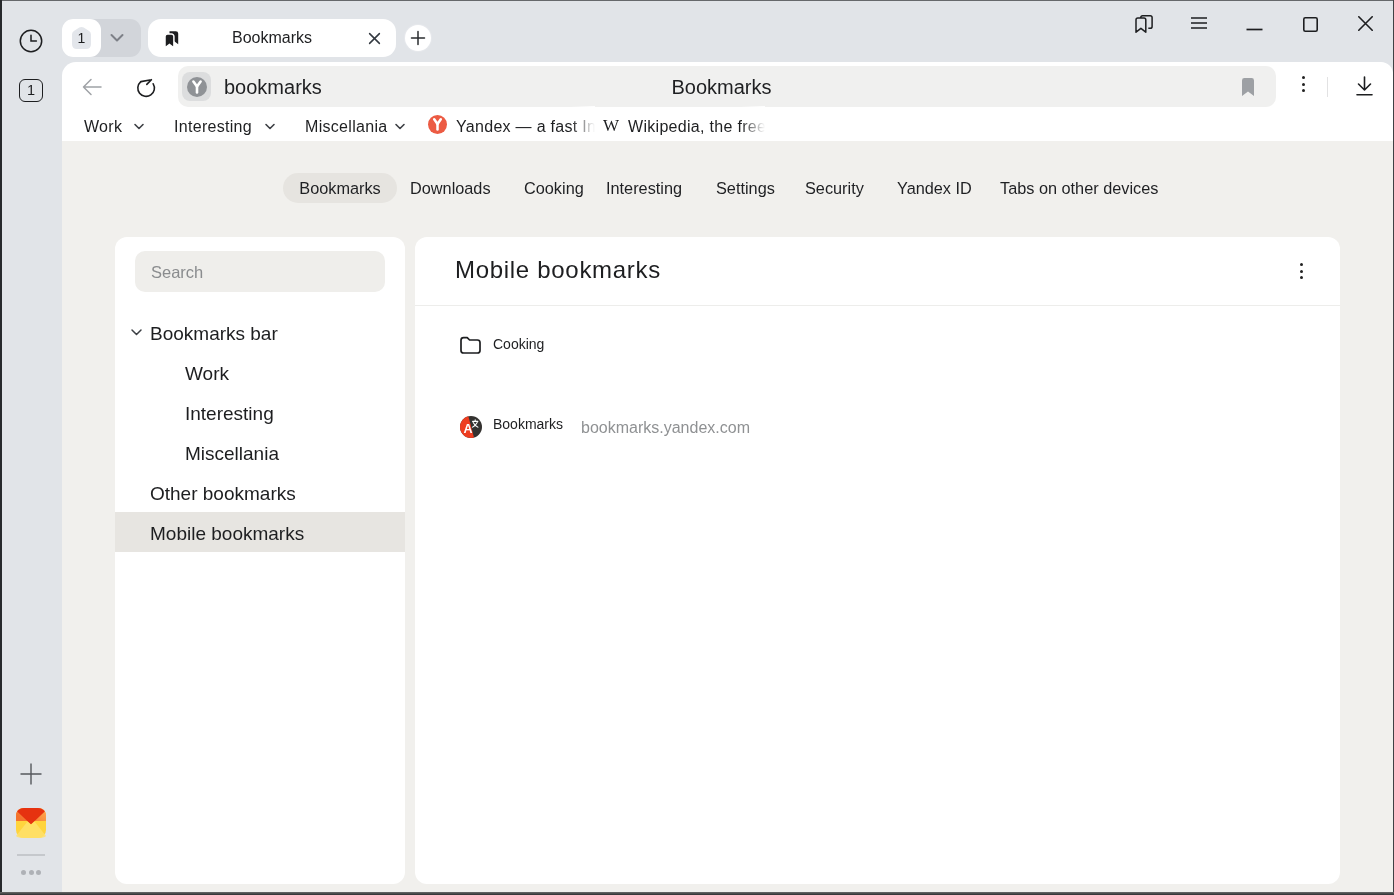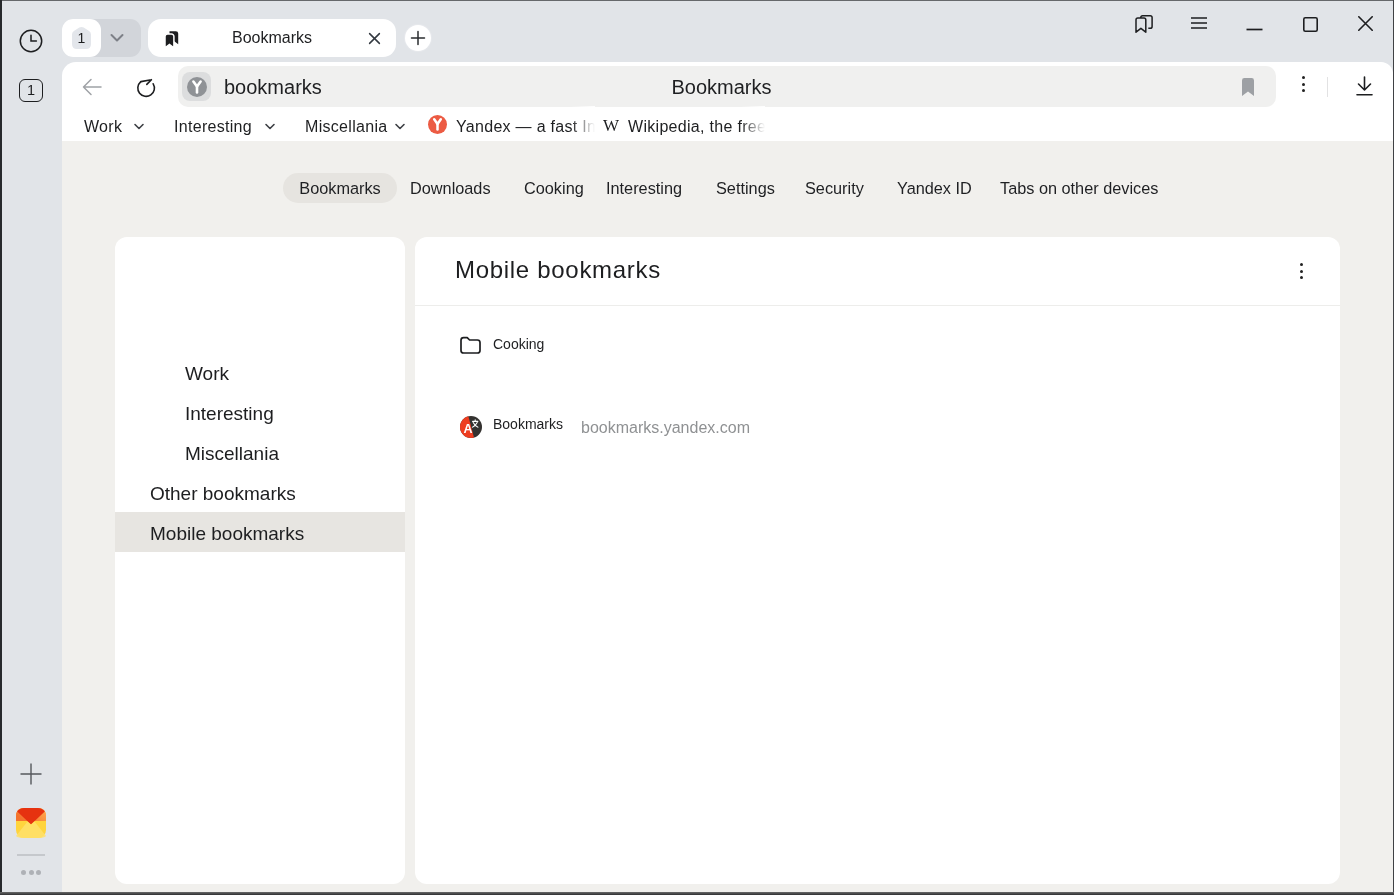--- a/index.html
+++ b/index.html
@@ -235,20 +235,29 @@
     <span style="left:348px">Downloads</span>
     <span style="left:462px">Cooking</span>
     <span style="left:544px">Interesting</span>
     <span style="left:654px">Settings</span>
     <span style="left:743px">Security</span>
     <span style="left:835px">Yandex ID</span>
     <span style="left:938px">Tabs on other devices</span>
   </div>
 
   <div class="card" id="lcard">
+    <div id="search">
+        <span>Search</span>
+      </div>
+    <div class="trow" style="top:75px">
+      <svg class="abs" style="left:15px;top:16px" width="13" height="9" viewBox="0 0 13 9">
+          <path d="M2 2 L6.5 6.5 L11 2" fill="none" stroke="#3c3f44" stroke-width="1.5" stroke-linecap="round" stroke-linejoin="round"></path>
+        </svg>
+      <span style="left:35px">Bookmarks bar</span>
+    </div>
     <div class="trow" style="top:115px">
         <span style="left:70px">Work</span>
       </div>
     <div class="trow" style="top:155px">
         <span style="left:70px">Interesting</span>
       </div>
     <div class="trow" style="top:195px">
         <span style="left:70px">Miscellania</span>
       </div>
     <div class="trow" style="top:235px">

